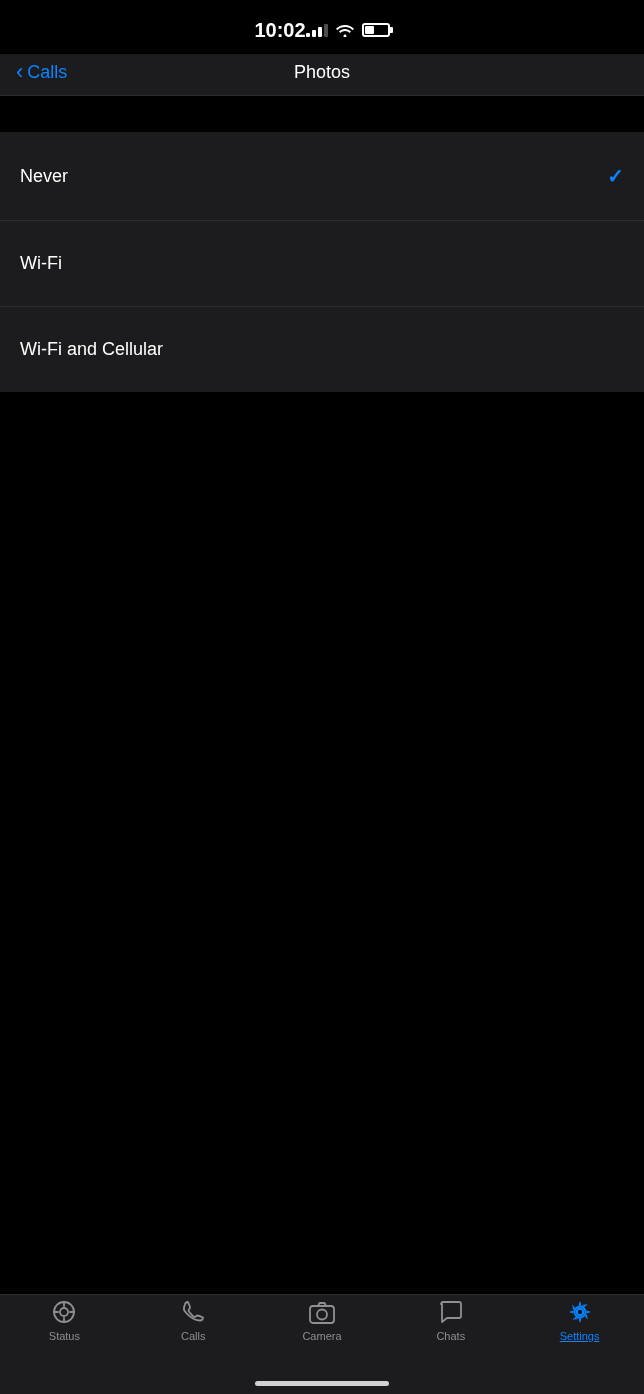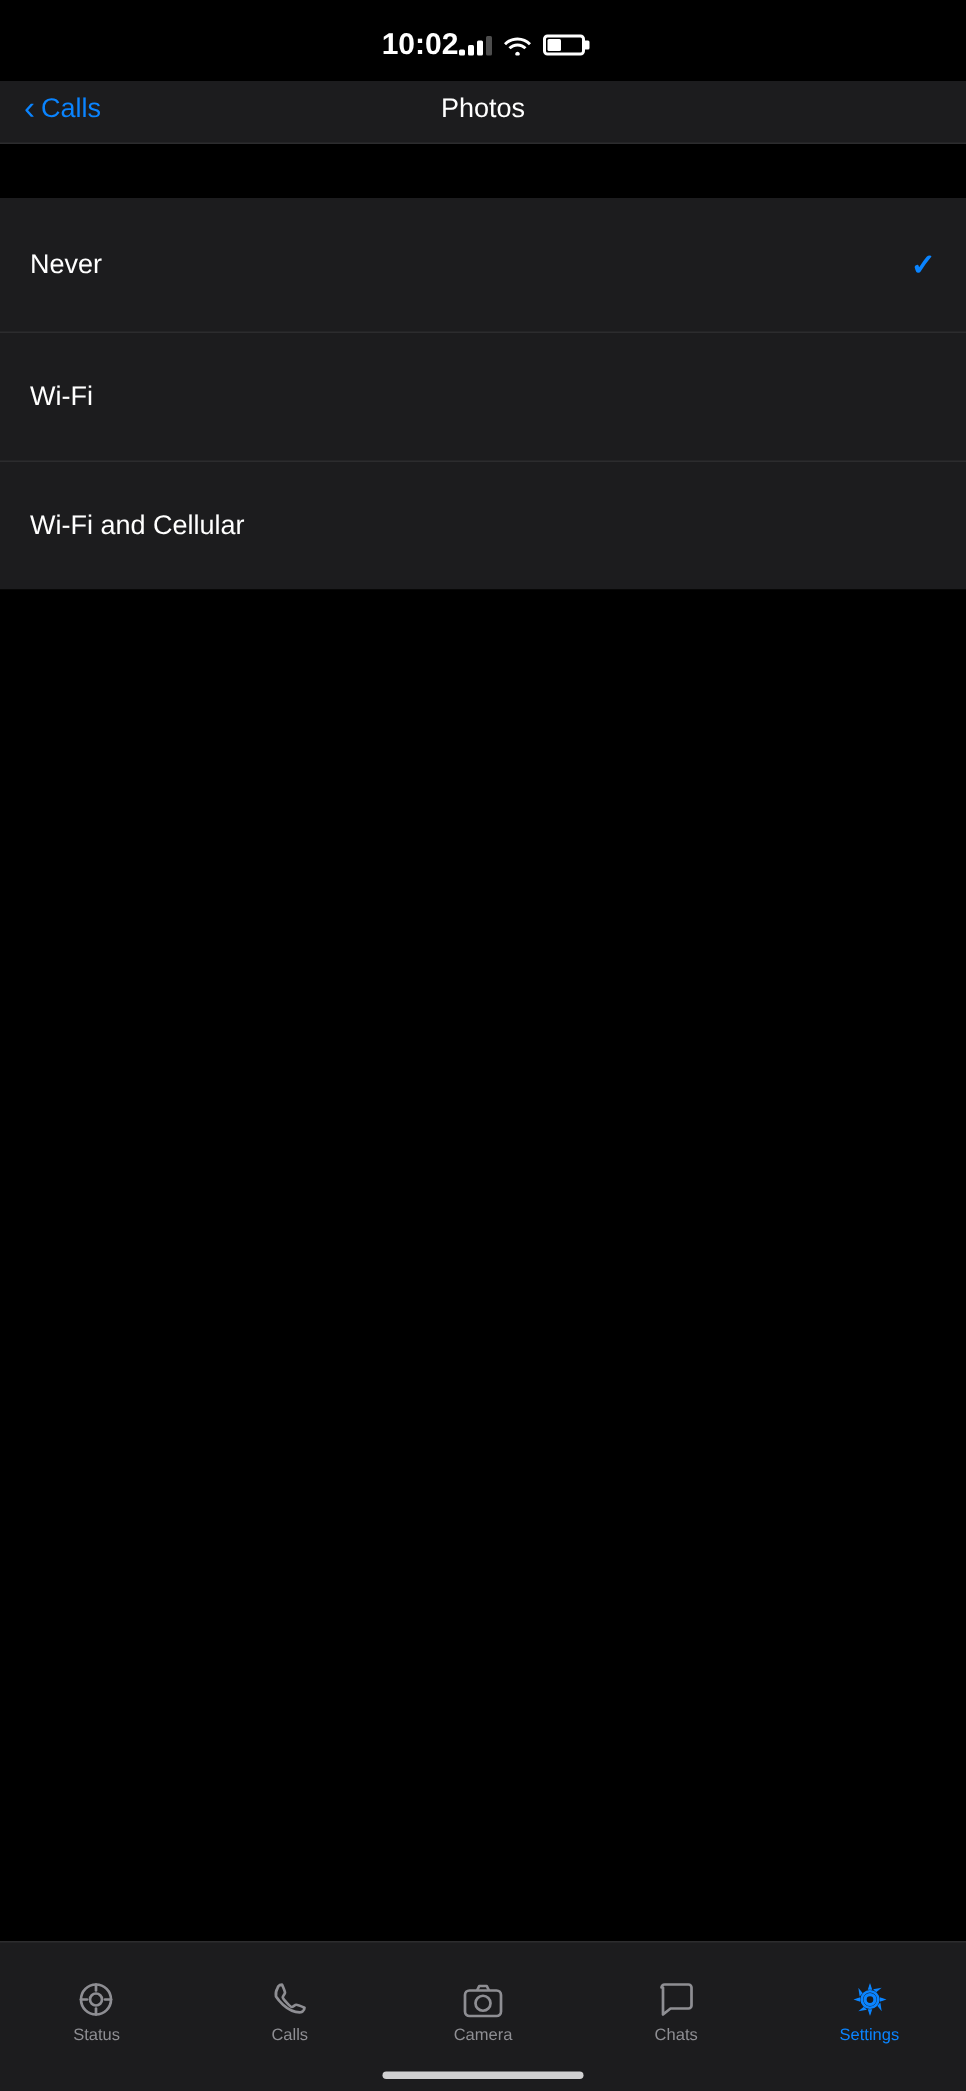--- a/index.html
+++ b/index.html
@@ -166,21 +166,21 @@
       position: absolute;
       bottom: 0;
       left: 0;
       right: 0;
       height: 100px;
       background: #1c1c1e;
       border-top: 1px solid #2c2c2e;
       display: flex;
       align-items: flex-start;
       justify-content: space-around;
-      padding-top: 24px;
+      padding-top: 3px;
     }
 
     .tab-item {
       display: flex;
       flex-direction: column;
       align-items: center;
       gap: 4px;
       cursor: pointer;
       min-width: 60px;
     }
@@ -193,20 +193,21 @@
       justify-content: center;
     }
 
     .tab-label {
       font-size: 11px;
       color: #8e8e93;
     }
 
     .tab-item.active .tab-label {
       color: #0a84ff;
+      text-decoration: underline;
     }
 
     .tab-item.active .tab-icon svg {
       color: #0a84ff;
     }
 
     
     .home-indicator {
       position: absolute;
       bottom: 8px;

